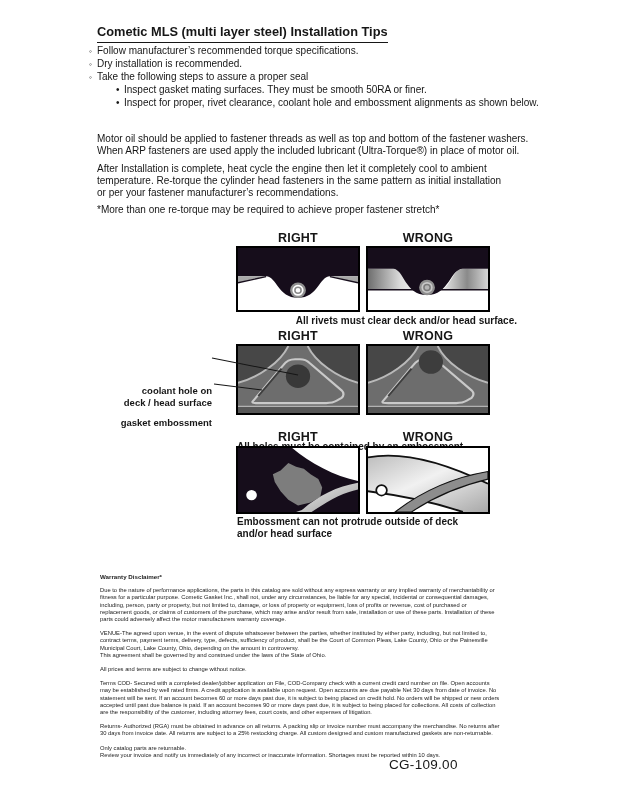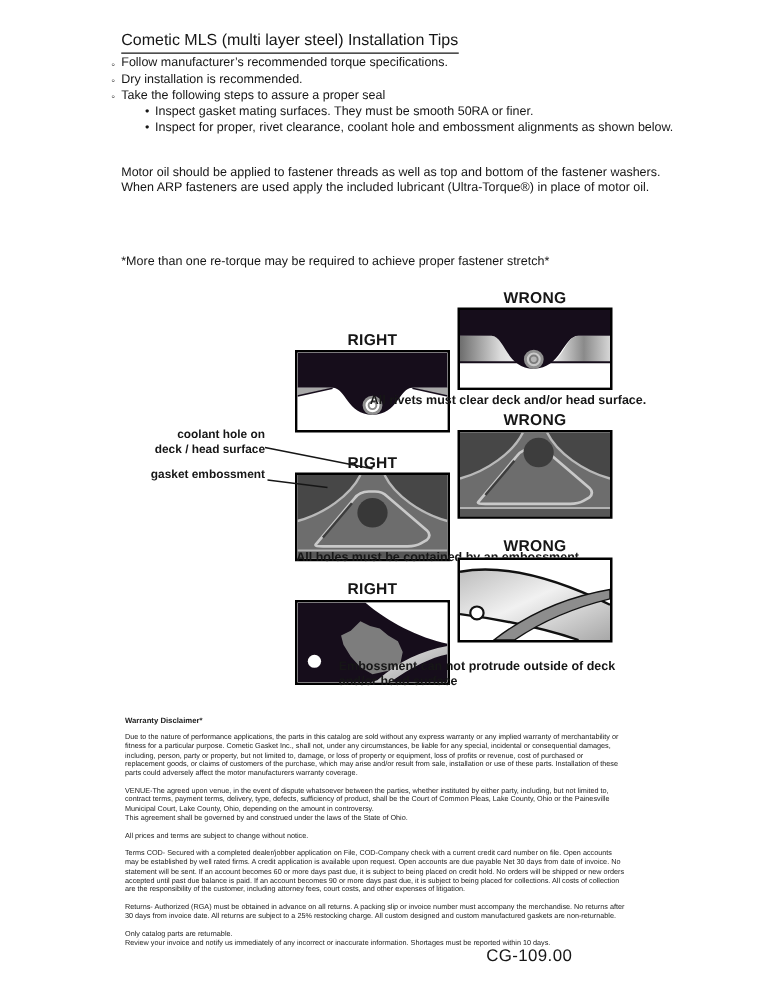--- a/index.html
+++ b/index.html
@@ -3,40 +3,40 @@
 <meta charset="utf-8">
 <style>
   html,body{margin:0;padding:0;background:#e8e8e8;}
   .page{
     position:relative;width:618px;height:800px;background:#ffffff;
     font-family:"Liberation Sans","DejaVu Sans",sans-serif;color:#161616;
     overflow:hidden;margin:0 auto;
   }
   .abs{position:absolute;}
   .page-title{
-    left:97px;top:24px;font-size:12.8px;font-weight:normal;
+    left:97px;top:24px;font-size:12.8px;font-weight:bold;
     border-bottom:1.6px solid #161616;padding-bottom:3px;white-space:nowrap;
   }
   .bullets{left:89px;top:45px;width:486px;font-size:10px;line-height:12.9px;}
   .b-row{display:flex;}
   .b-mark{width:8px;flex:0 0 8px;font-size:8.5px;line-height:12.9px;}
   .sub{margin-left:27px;}
   .sub .b-mark{font-size:10px;}
   .diesel-h{left:97px;top:116px;font-size:12px;font-weight:bold;}
   .body-p{left:97px;width:470px;font-size:10px;line-height:12px;white-space:pre-line;}
   .p1{top:133px;} .p2{top:163px;} .p3{top:204px;}
   .fig-label{width:124px;text-align:center;font-size:12.5px;font-weight:600;letter-spacing:.2px;}
-  .colL{left:236px;margin-top:34px;} .colR{left:366px;}
+  .colL{left:236px;} .colR{left:366px;}
   .r1-label{top:231px;} .r2-label{top:329px;} .r3-label{top:430px;}
   .fig-box{width:124px;border:2px solid #000;box-sizing:border-box;background:#fff;}
   .r1-box{top:246px;height:66px;} .r2-box{top:344px;height:71px;} .r3-box{top:446px;height:68px;}
   .fig-box svg{display:block;width:100%;height:100%;}
   .fig-caption{left:237px;width:280px;font-size:10px;font-weight:600;white-space:pre-line;line-height:12px;}
-  .cap1{top:315px;text-align:right;} .cap2{top:417px;margin-top:24px;} .cap3{top:528px;margin-left:34px;}
-  .callout{font-size:9.5px;font-weight:600;line-height:11.5px;text-align:right;white-space:pre-line;}
+  .cap1{top:315px;text-align:right;} .cap2{top:417px;margin-top:24px;} .cap3{top:516px;}
+  .callout{font-size:9.5px;font-weight:600;line-height:11.5px;text-align:right;white-space:pre-line;margin-top:43px;}
   .co1{left:108px;top:342px;width:104px;}
   .co2{left:100px;top:374px;width:112px;}
   .callout-overlay{left:120px;top:344px;width:200px;height:60px;pointer-events:none;}
   .warranty{left:100px;top:573px;width:400px;font-size:5.8px;line-height:7.2px;color:#222;}
   .warranty .w-h{font-weight:bold;margin:0 0 7px 0;font-size:6.2px;}
   .warranty p{margin:0 0 7px 0;white-space:pre-line;}
   .page-number{left:389px;top:757px;font-size:13.5px;letter-spacing:.3px;}
 </style>
 </head>
 <body>
@@ -65,20 +65,23 @@
       </div>
       <div class="b-row">
         <span class="b-mark">•</span>
         <span>Inspect for proper, rivet clearance, coolant hole and embossment alignments as shown below.</span>
       </div>
     </div>
   </div>
 
   <div class="abs body-p p1">Motor oil should be applied to fastener threads as well as top and bottom of the fastener washers.
 When ARP fasteners are used apply the included lubricant (Ultra-Torque®) in place of motor oil.</div>
+  <div class="abs body-p p2">After Installation is complete, heat cycle the engine then let it completely cool to ambient
+temperature. Re-torque the cylinder head fasteners in the same pattern as initial installation
+or per your fastener manufacturer’s recommendations.</div>
   <div class="abs body-p p3">*More than one re-torque may be required to achieve proper fastener stretch*</div>
 
   <div class="abs fig-label colL r1-label">RIGHT</div>
   <div class="abs fig-label colR r1-label">WRONG</div>
 
   <div class="abs fig-box colL r1-box">
     <svg viewBox="0 0 124 66" preserveAspectRatio="none">
       <rect width="124" height="66" fill="#ffffff"></rect>
       <path d="M0,0 H124 V30 H95 C84,30 83,53 62,53 C41,53 40,30 29,30 H0 Z" fill="#160d1b"></path>
       <polygon points="0,30 29,30 0,37" fill="#a8a8a8"></polygon>

